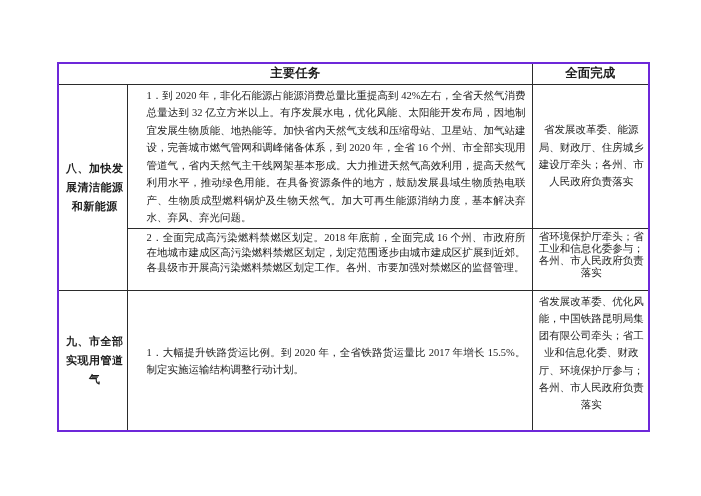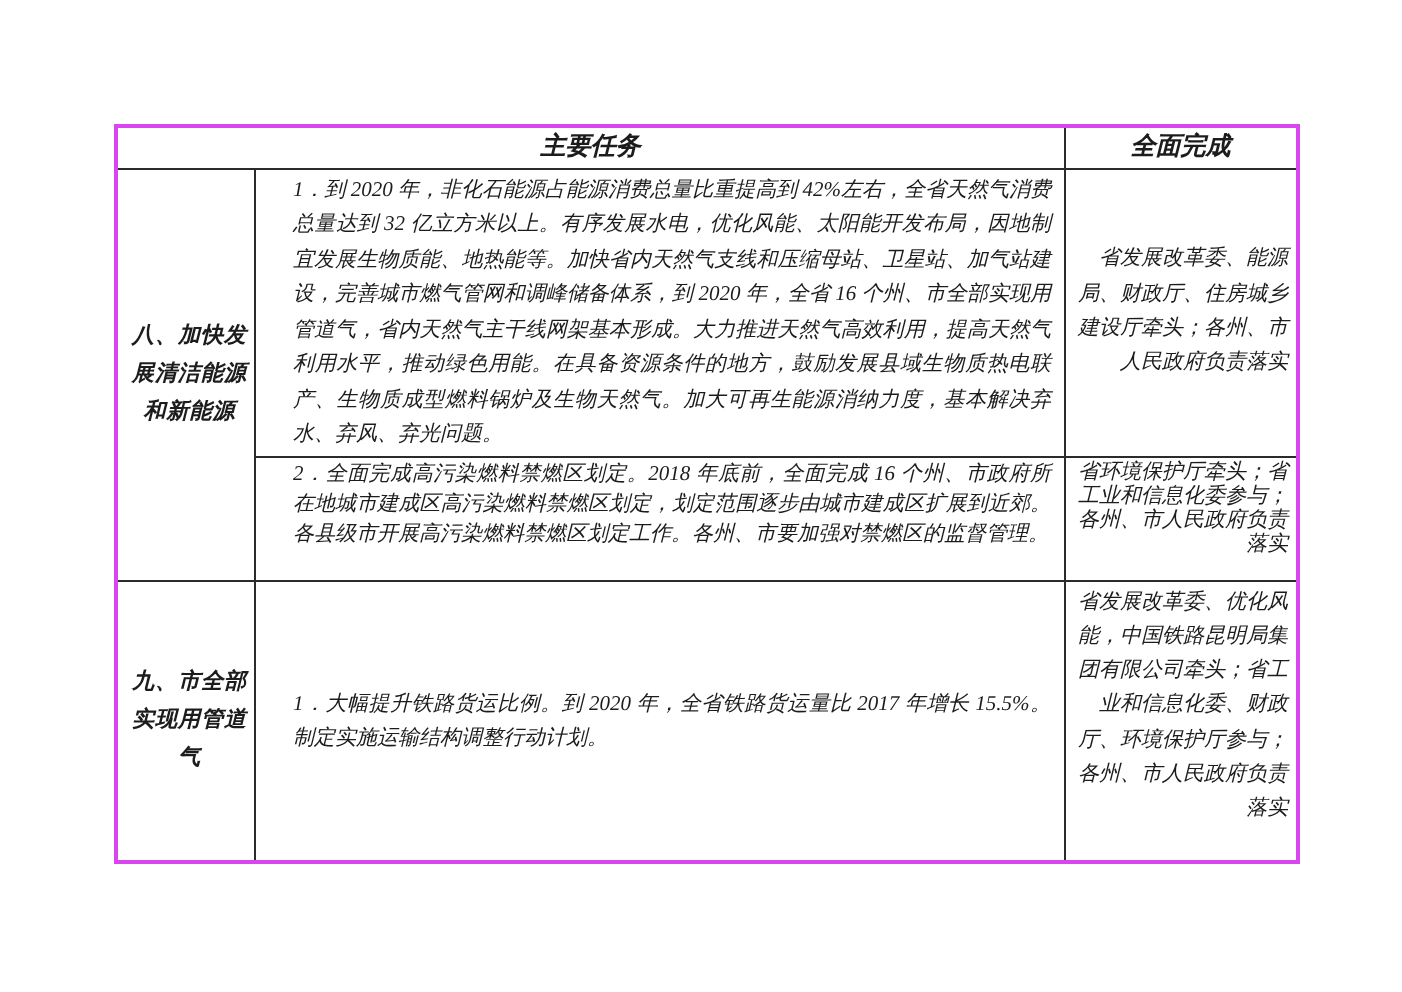--- a/index.html
+++ b/index.html
@@ -15,22 +15,21 @@
     width: 701px; height: 496px;
     background: #ffffff;
     overflow: hidden;
   }
   table.doc-table {
     position: absolute;
     left: 57px; top: 62px;
     width: 591px;
     border-collapse: collapse;
     table-layout: fixed;
-    border: 2px solid #d946ef;
-    font-style: italic;
+    border: 2px solid #6d28d9;
   }
   .doc-table td, .doc-table th {
     border: 1px solid #2b2b2b;
     overflow: hidden;
   }
   col.c1 { width: 69px; }
   col.c2 { width: 405px; }
   col.c3 { width: 117px; }
   tr.hdr th {
     height: 21px;
@@ -61,21 +60,21 @@
     text-justify: inter-ideograph;
   }
   tr.r2 td.task { line-height: 15px; padding-top: 1px; }
   td.task-mid {
     vertical-align: middle;
     line-height: 17px;
   }
   td.unit {
     font-size: 10.5px;
     padding: 2px 4px 2px 6px;
-    text-align: right;
+    text-align: center;
   }
   td.unit.u1 { vertical-align: middle; line-height: 17.3px; }
   td.unit.u2 { vertical-align: top;    line-height: 12.3px; }
   td.unit.u3 { vertical-align: top;    line-height: 17.3px; }
 </style>
 </head>
 <body>
 
 <div class="page">
   <table class="doc-table">

